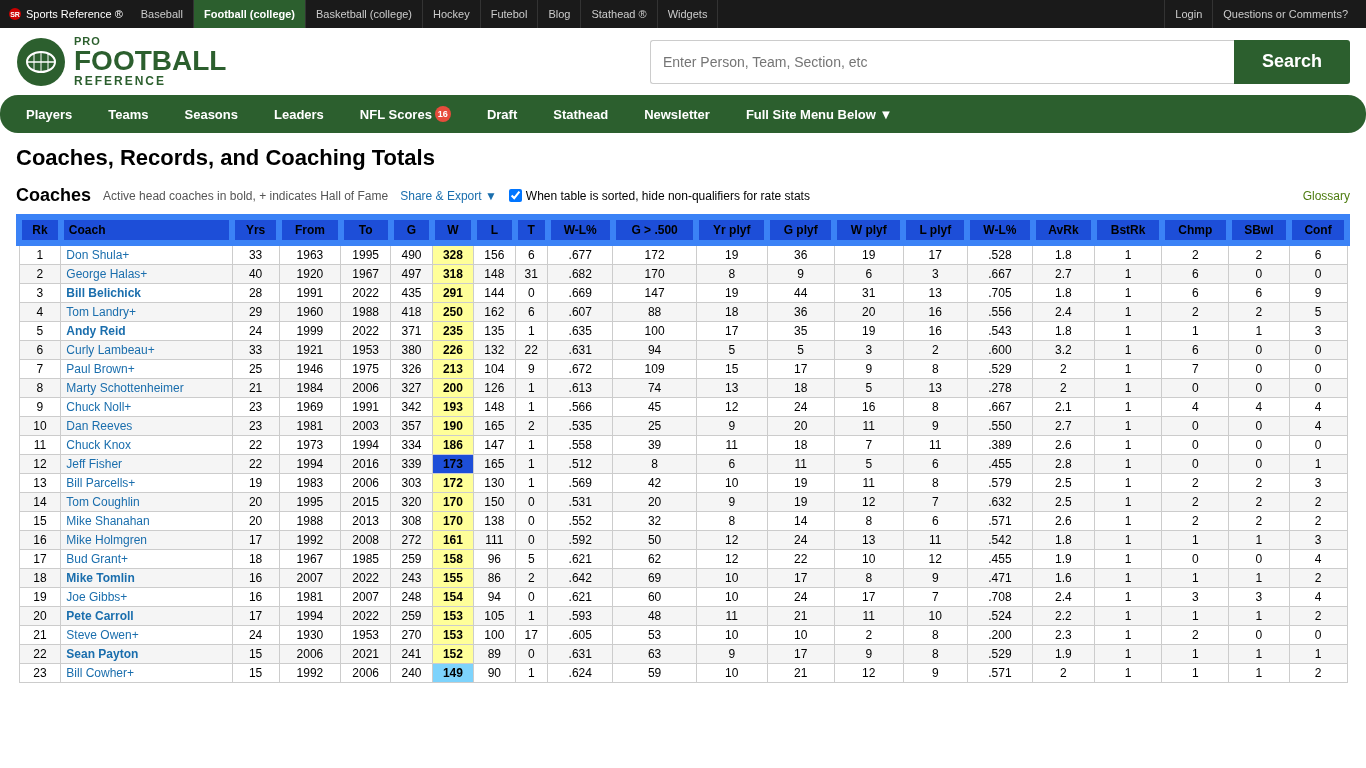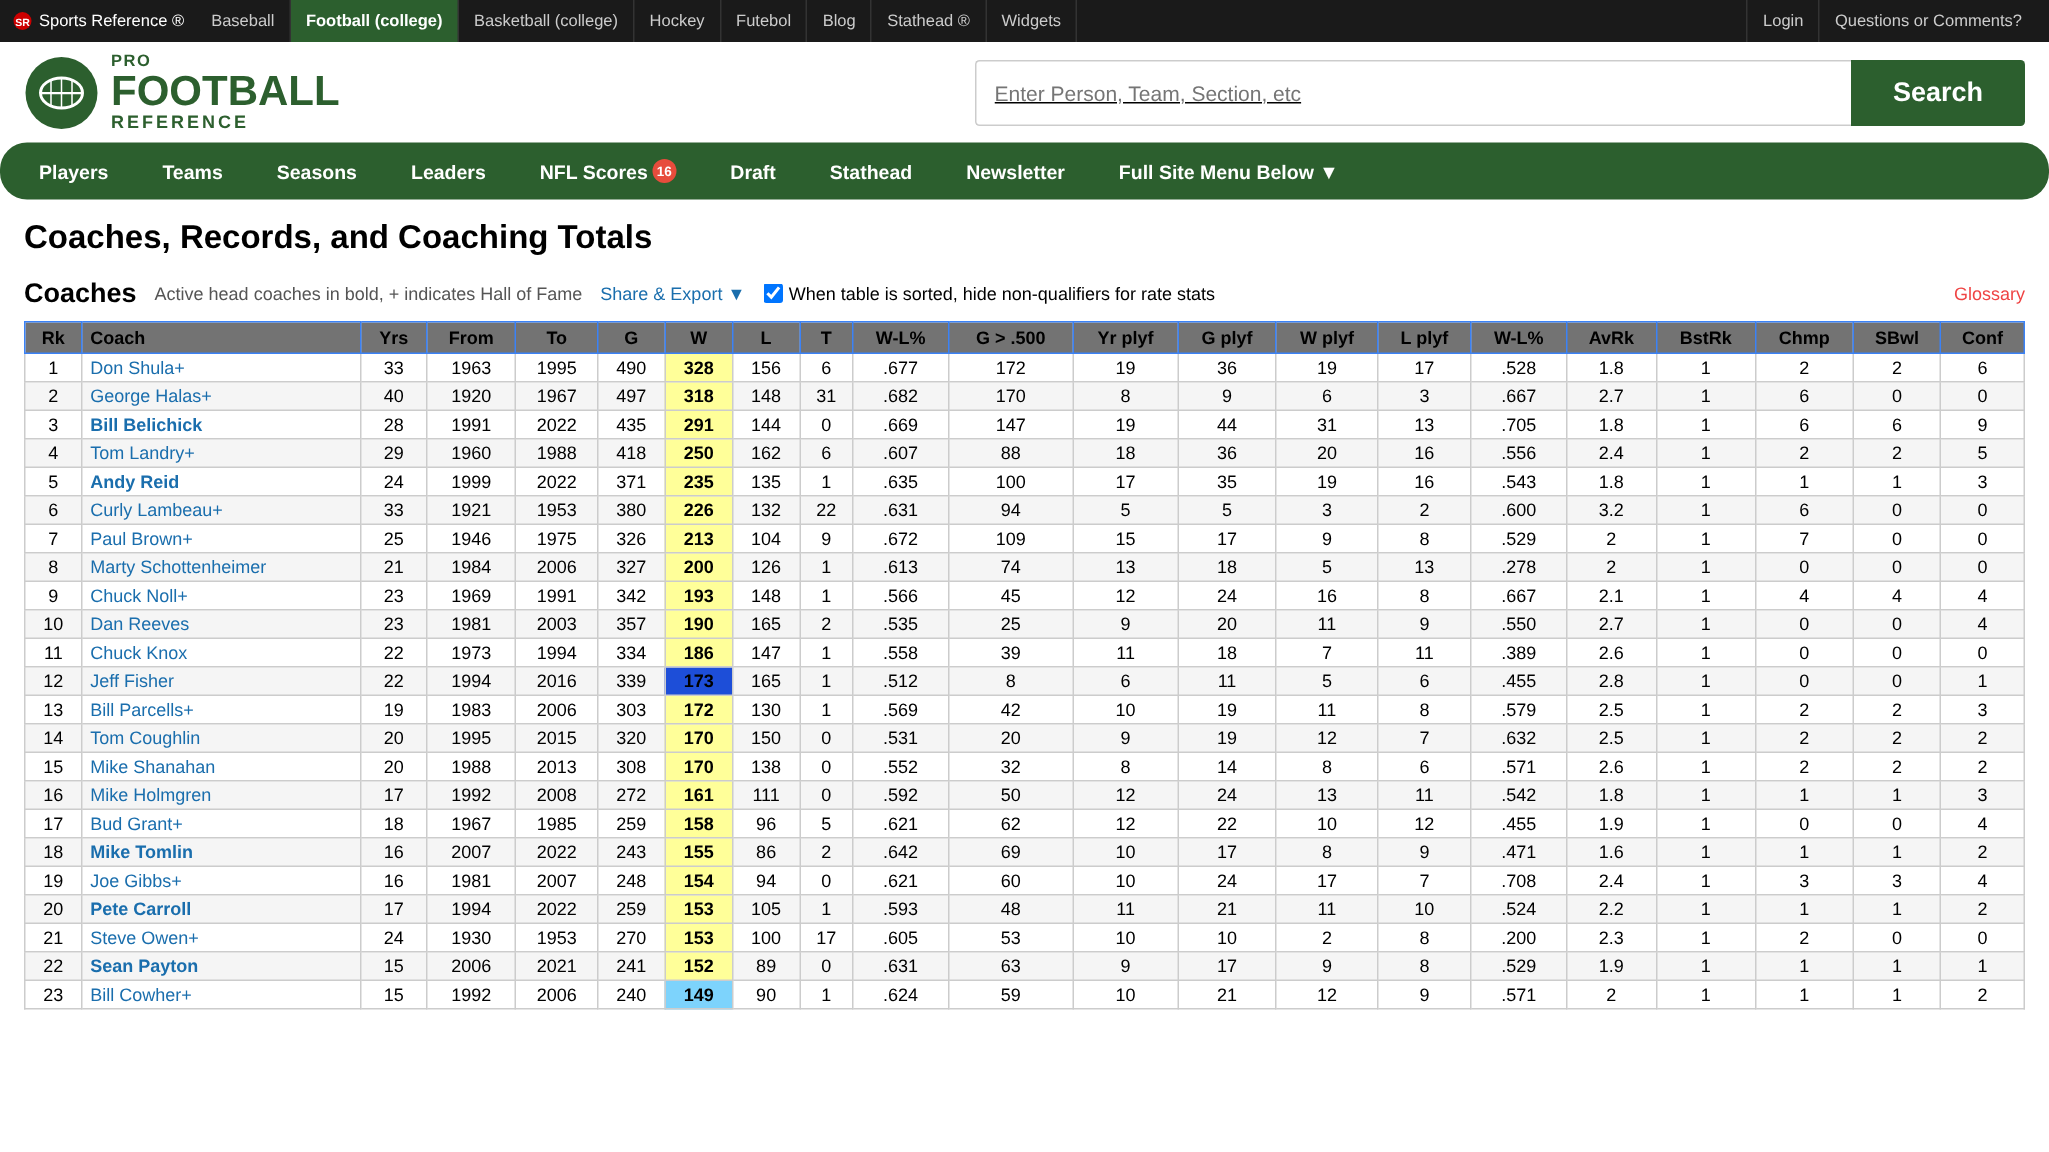--- a/index.html
+++ b/index.html
@@ -83,21 +83,20 @@
     }
     #search-input {
       flex: 1;
       height: 44px;
       padding: 0 12px;
       border: 1px solid #ccc;
       border-right: none;
       font-size: 14px;
       outline: none;
       border-radius: 3px 0 0 3px;
-      text-decoration: underline;
     }
     #search-btn {
       height: 44px;
       padding: 0 28px;
       background: #2c5f2e;
       color: #fff;
       font-size: 18px;
       font-weight: bold;
       border: none;
       cursor: pointer;
@@ -172,35 +171,35 @@
       font-size: 12px;
       cursor: pointer;
     }
     #checkbox-area {
       display: flex;
       align-items: center;
       gap: 4px;
       font-size: 12px;
     }
     #glossary-link {
-      color: #ef4444;
+      color: #4d7c0f;
       font-size: 12px;
       cursor: pointer;
       margin-left: auto;
     }
 
     
     #coaches-table {
       border-collapse: collapse;
       width: 100%;
       font-size: 12px;
     }
     #coaches-table th {
-      background: #737373;
-      border: 1px solid #3b82f6;
+      background: #1d4ed8;
+      border: 6px solid #3b82f6;
       padding: 3px 5px;
       text-align: center;
       font-weight: bold;
       white-space: nowrap;
       cursor: pointer;
     }
     #coaches-table th.left { text-align: left; }
     #coaches-table td {
       border: 1px solid #ccc;
       padding: 2px 5px;

